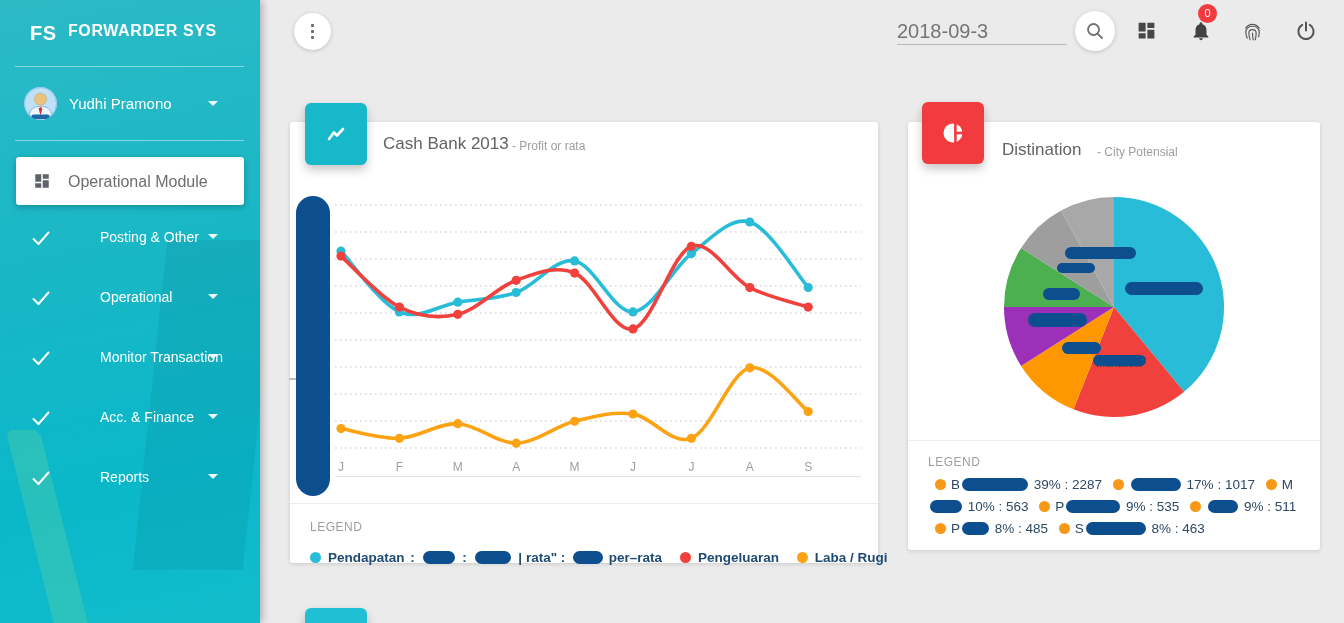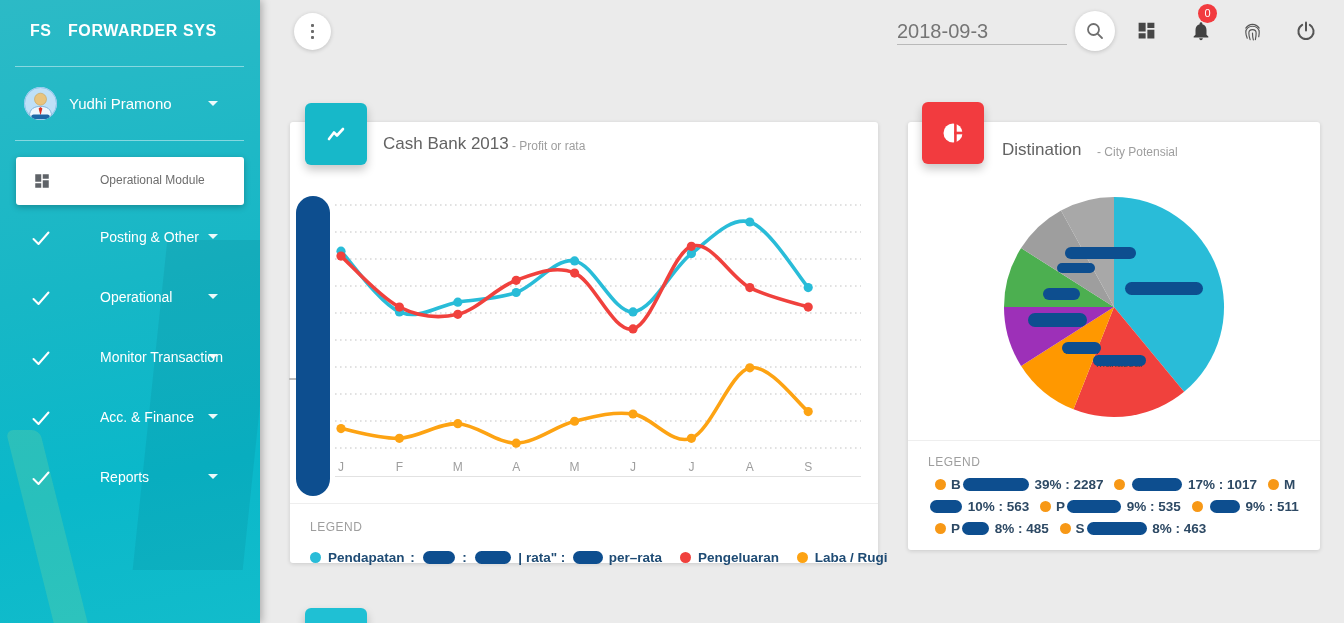--- a/index.html
+++ b/index.html
@@ -8,33 +8,33 @@
 
   
   .sidebar { position:absolute; left:0; top:0; width:260px; height:623px;
     background:linear-gradient(168deg,#2cbac6 0%, #17b7c6 45%, #0ab8ca 75%, #12bccb 100%);
     box-shadow:2px 0 8px rgba(0,0,0,.28); z-index:5; overflow:hidden; }
   .sidebar::before { content:""; position:absolute; left:150px; top:240px; width:110px; height:330px;
     background:rgba(0,80,100,.10); transform:skewX(-6deg); }
   .sidebar::after { content:""; position:absolute; left:38px; top:430px; width:34px; height:260px;
     background:rgba(196,238,120,.16); transform:skewX(14deg); border-radius:8px; }
   .brand { position:absolute; left:0; top:0; width:100%; height:66px; z-index:2; }
-  .brand .fs { position:absolute; left:30px; top:22px; color:#fff; font-size:16px; font-weight:bold; letter-spacing:.5px;text-align:center; }
+  .brand .fs { position:absolute; left:30px; top:22px; color:#fff; font-size:20px; font-weight:bold; letter-spacing:.5px;text-align:center; }
   .brand .bname { position:absolute; left:68px; top:22px; color:#fff; font-size:16px; font-weight:bold; letter-spacing:.6px; }
   .side-divider { position:absolute; left:15px; width:229px; height:0; border-top:1px solid rgba(255,255,255,.45); z-index:2; }
   .user-row { position:absolute; left:0; top:80px; width:260px; height:48px; z-index:2; cursor:pointer; }
   .avatar { position:absolute; left:24px; top:87px; width:33px; height:33px; z-index:2; }
   .user-name { position:absolute; left:69px; top:95px; color:#fff; font-size:15px; z-index:2; }
   .caret { width:0; height:0; border-left:5px solid transparent; border-right:5px solid transparent;
     border-top:5px solid rgba(255,255,255,.92); display:inline-block; }
   .user-caret { position:absolute; left:208px; top:101px; z-index:2; }
   .active-item { position:absolute; left:16px; top:157px; width:228px; height:48px; background:#fff;
     border-radius:3px; box-shadow:0 2px 6px rgba(0,0,0,.25); z-index:2; cursor:pointer; }
   .active-item svg { position:absolute; left:17px; top:15px; }
-  .active-item .lbl { position:absolute; left:52px; top:16px; font-size:12px; color:#6d6d6d;margin-left:32px; }
+  .active-item .lbl { position:absolute; left:52px; top:16px; font-size:16px; color:#6d6d6d; }
   .side-item { position:absolute; left:0; width:260px; height:40px; z-index:2; cursor:pointer; }
   .side-item svg.chk { position:absolute; left:32px; top:5px; }
   .side-item .lbl { position:absolute; left:68px; top:3px; color:#fff; font-size:14px;margin-left:32px; }
   .side-item .caret { position:absolute; left:208px; top:8px; }
 
   
   .round-btn { position:absolute; background:#fff; border-radius:50%; box-shadow:0 1px 4px rgba(0,0,0,.18); cursor:pointer; }
   .menu-btn { left:294px; top:13px; width:37px; height:37px; }
   .menu-btn .dots { position:absolute; left:17px; top:11px; }
   .menu-btn .dots i { display:block; width:3px; height:3px; background:#6b6b6b; border-radius:1px; margin-bottom:3px; }
@@ -64,21 +64,21 @@
   .axis-tick-peek { position:absolute; left:-1px; top:256px; width:9px; height:2px; background:#bdbdbd; z-index:2; }
 
   .legend-divider { position:absolute; left:0; width:100%; border-top:1px solid #eee; }
   .legend-title { position:absolute; left:20px; font-size:12px; color:#9e9e9e; letter-spacing:.5px; }
   .legend-line { position:absolute; left:20px; font-size:13.5px; color:#1e4b74; font-weight:bold; white-space:nowrap; }
   .lg-dot { display:inline-block; width:11px; height:11px; border-radius:50%; vertical-align:-1px; margin-right:7px; }
   .lg-pill { display:inline-block; background:#0d4e8f; border-radius:8px; height:13px; vertical-align:-2px; margin:0 2px; }
   .legend-line .gap { margin-left:14px; }
 
   .pie-legend { position:absolute; left:20px; top:352px; width:376px; font-size:13.5px; line-height:22px;
-    color:#2d4964; font-weight:bold; }
+    color:#2d4964; font-weight:normal; }
   .pie-legend .lg-dot { background:#f79816; margin:0 5px 0 7px; }
   .pie-legend .lg-pill { height:13px; }
   .slice-label { position:absolute; font-size:11px; color:#3f3f4a; z-index:2; white-space:nowrap; }
   .slice-pill { position:absolute; background:#0d4e8f; border-radius:7px; z-index:3; }
 
   .chart-svg { position:absolute; left:37px; top:75px; z-index:1; }
   .pie-svg { position:absolute; left:94px; top:73px; z-index:1; }
 </style>
 </head>
 <body>

